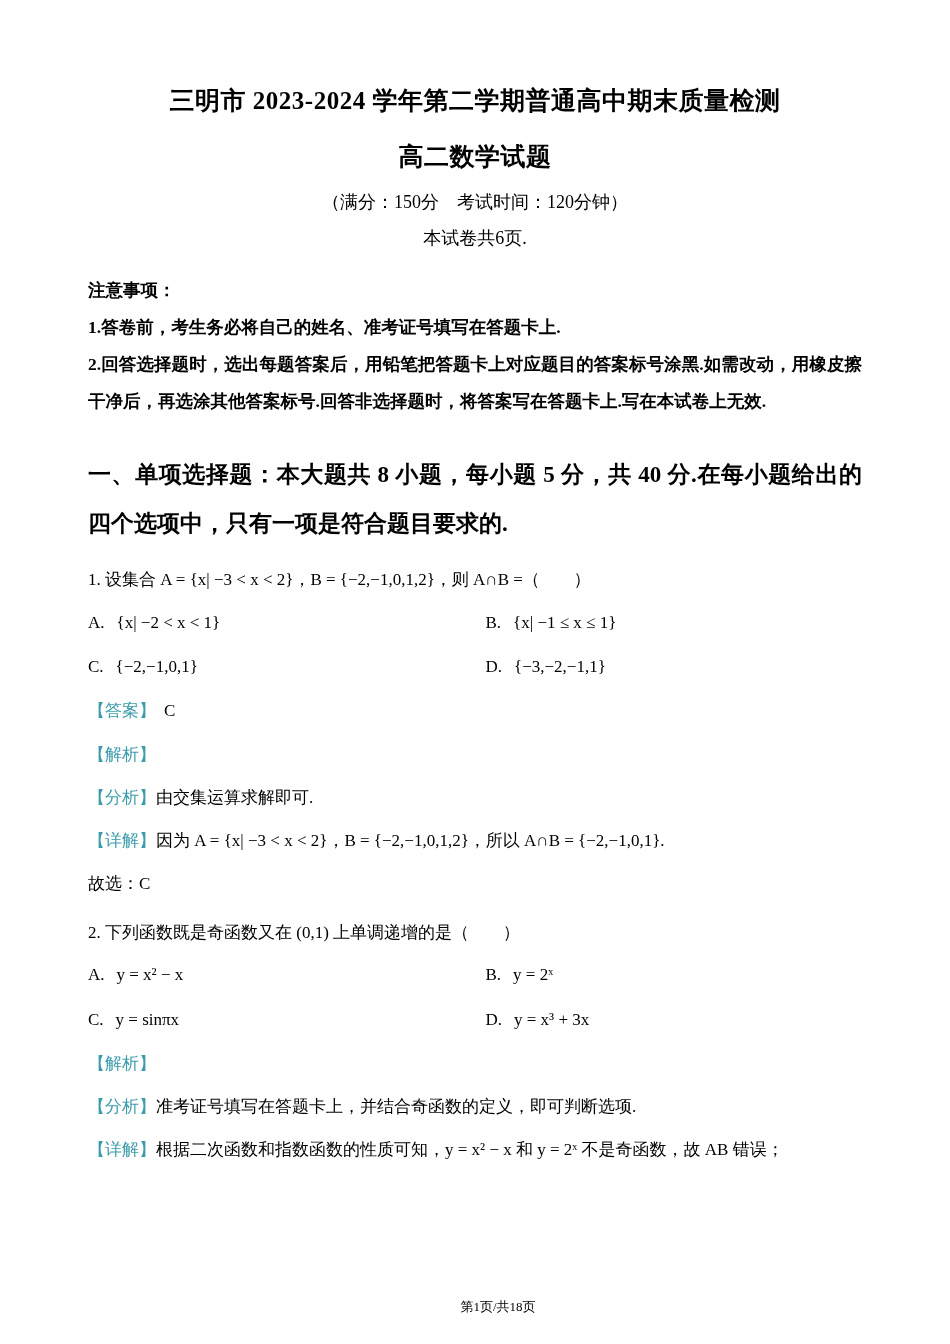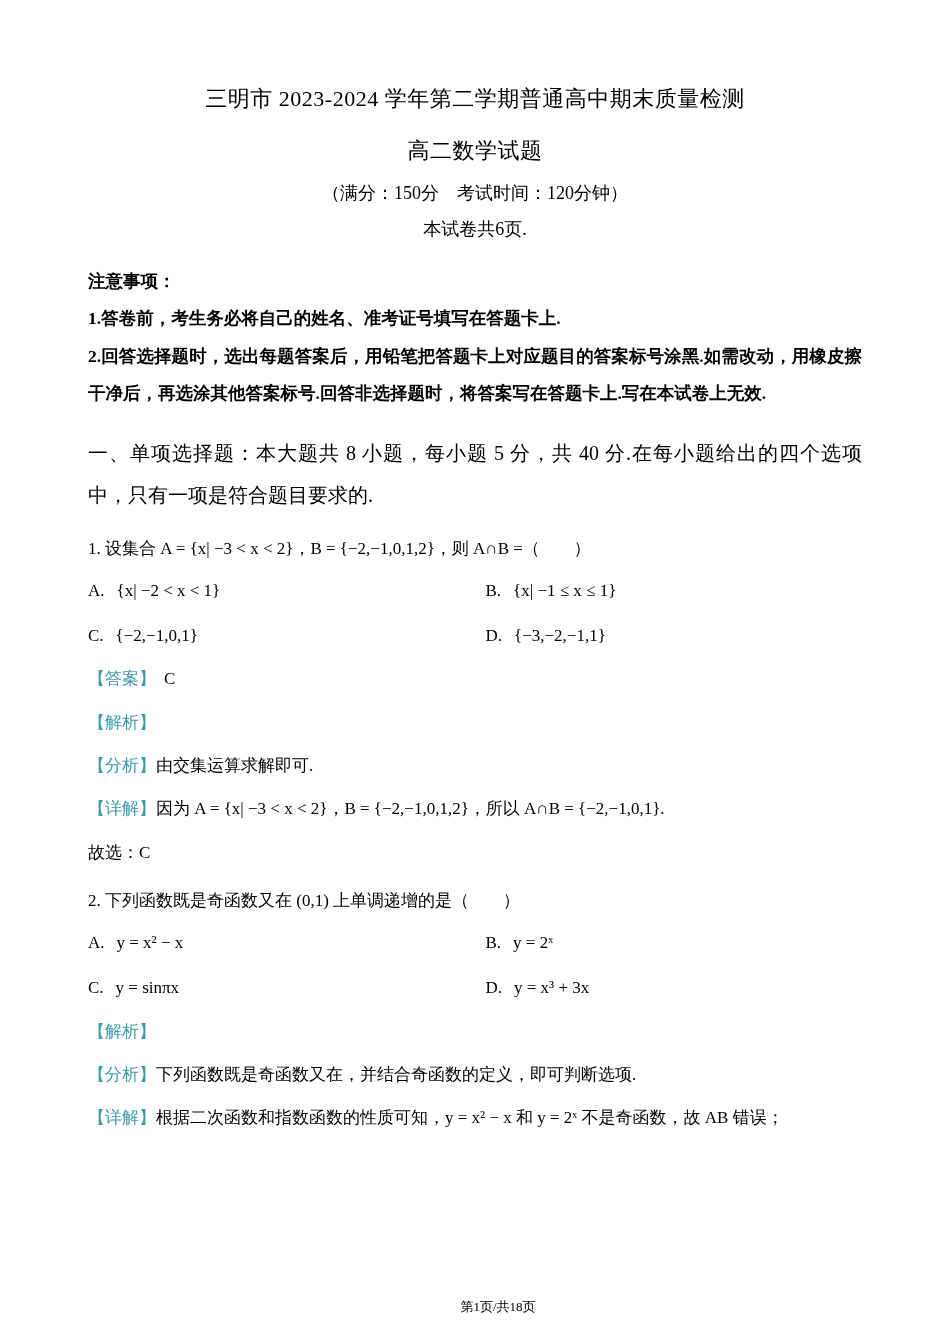--- a/index.html
+++ b/index.html
@@ -11,44 +11,44 @@
   .page {
     width: 950px;
     height: 1344px;
     position: relative;
     background: #ffffff;
     padding: 84px 88px 60px 88px;
     overflow: hidden;
   }
   .doc-header { text-align: center; }
   .title {
-    font-size: 22px;
-    font-weight: 400;
+    font-size: 25px;
+    font-weight: 700;
     line-height: 1.35;
     margin-bottom: 22px;
     letter-spacing: 0.5px;
   }
   .title-2 { margin-bottom: 16px; }
   .meta-line {
     font-size: 18px;
     font-weight: 400;
     margin-bottom: 12px;
   }
   .notices { margin-top: 22px; }
   .notice {
     font-size: 17.5px;
     font-weight: 700;
     line-height: 2.12;
     text-align: justify;
   }
   .section-heading {
-    font-size: 20px;
-    font-weight: 400;
+    font-size: 23px;
+    font-weight: 700;
     line-height: 2.12;
-    margin-top: 20px;
+    margin-top: 31px;
     text-align: justify;
   }
   .question { margin-top: 16px; }
   .stem {
     font-size: 17px;
     line-height: 1.9;
     margin-bottom: 14px;
   }
   .options {
     display: grid;
@@ -115,19 +115,19 @@
 
   <section class="question">
     <p class="stem">2. 下列函数既是奇函数又在 (0,1) 上单调递增的是（　　）</p>
     <div class="options">
       <p class="option"><span class="opt-label">A.</span><span class="opt-text">y = x² − x</span></p>
       <p class="option"><span class="opt-label">B.</span><span class="opt-text">y = 2ˣ</span></p>
       <p class="option"><span class="opt-label">C.</span><span class="opt-text">y = sinπx</span></p>
       <p class="option"><span class="opt-label">D.</span><span class="opt-text">y = x³ + 3x</span></p>
     </div>
     <p class="line"><span class="tag">【解析】</span></p>
-    <p class="line"><span class="tag">【分析】</span><span>下列函数既是奇函数又在，并结合奇函数的定义，即可判断选项.</span></p>
+    <p class="line"><span class="tag">【分析】</span><span>准考证号填写在答题卡上，并结合奇函数的定义，即可判断选项.</span></p>
     <p class="line"><span class="tag">【详解】</span><span>根据二次函数和指数函数的性质可知，y = x² − x 和 y = 2ˣ 不是奇函数，故 AB 错误；</span></p>
   </section>
 
   <footer class="page-footer"><span>第1页/共18页</span></footer>
 
 </div>
 
 </body></html>

